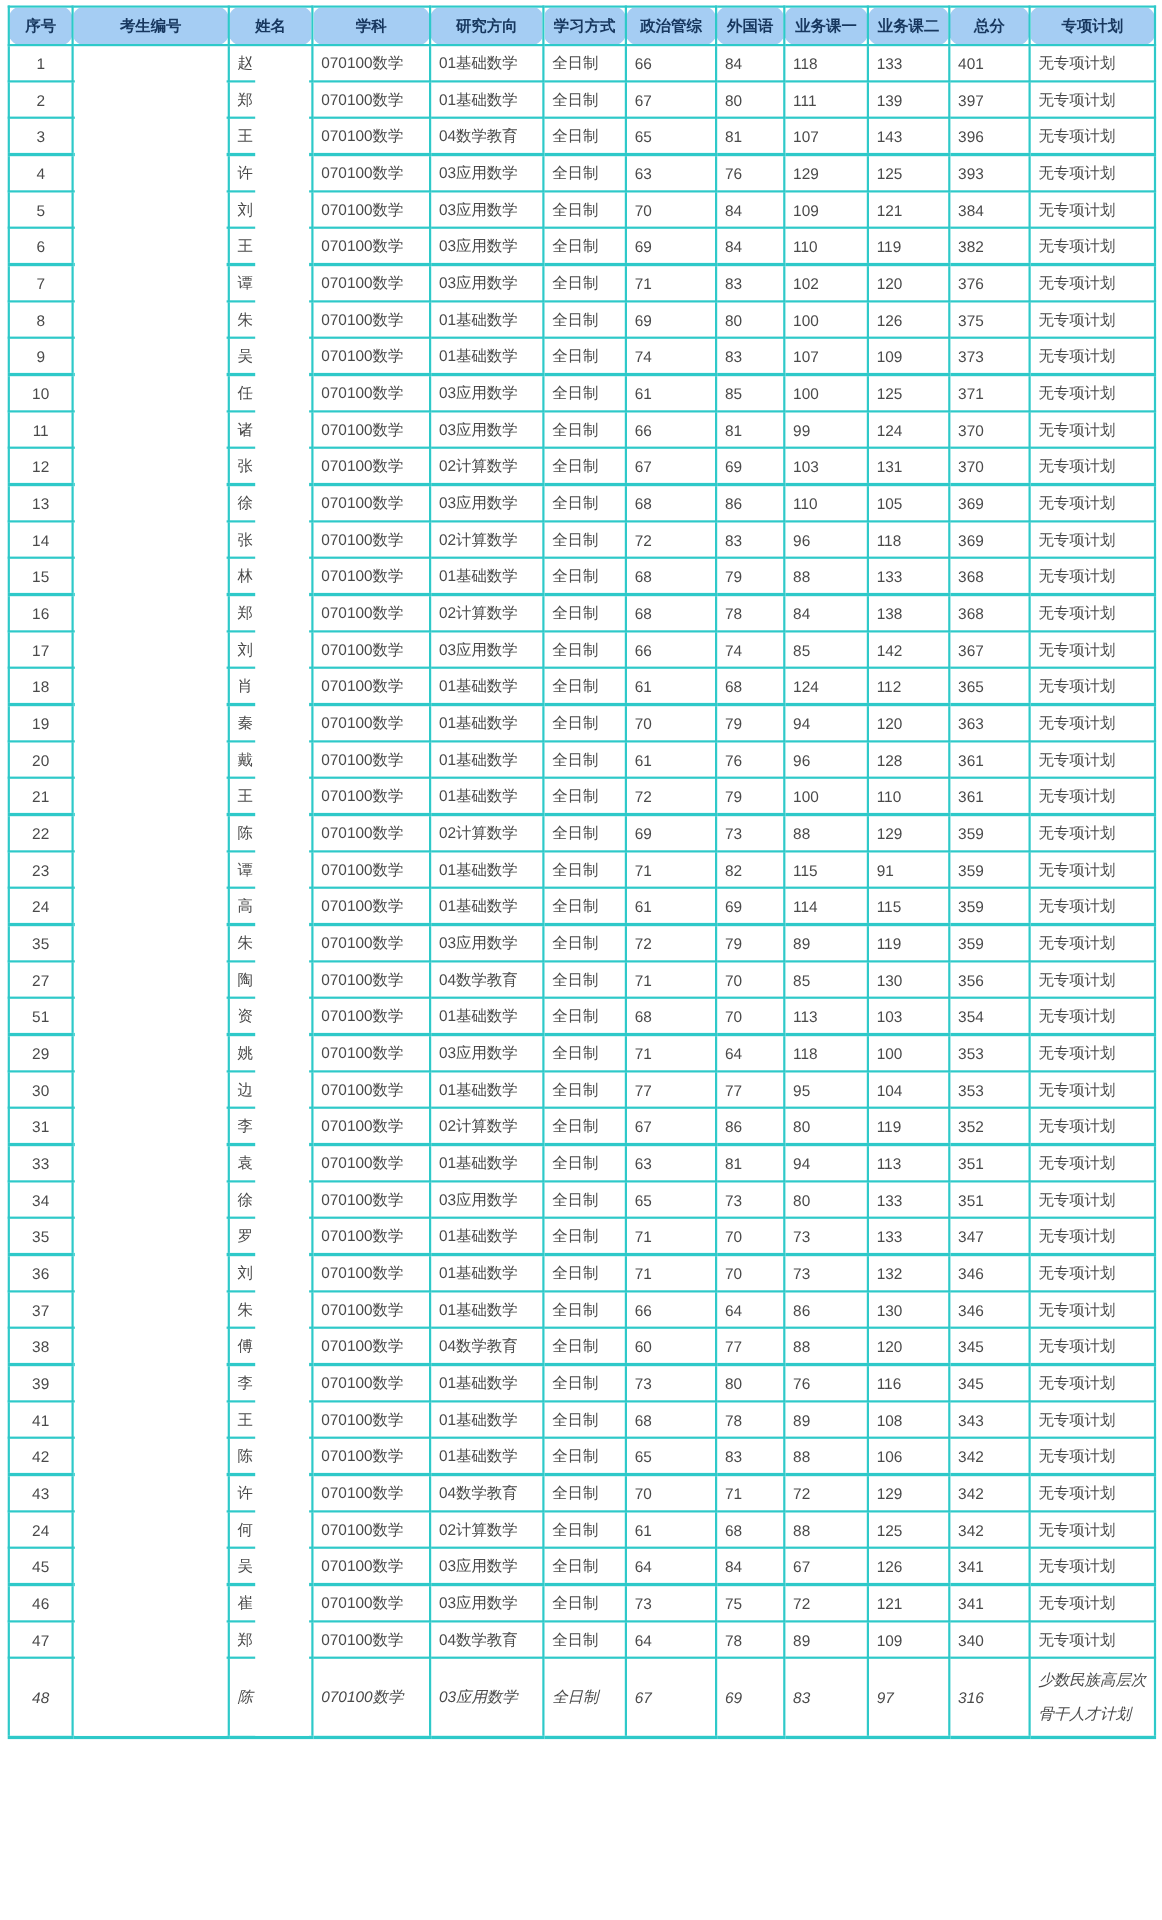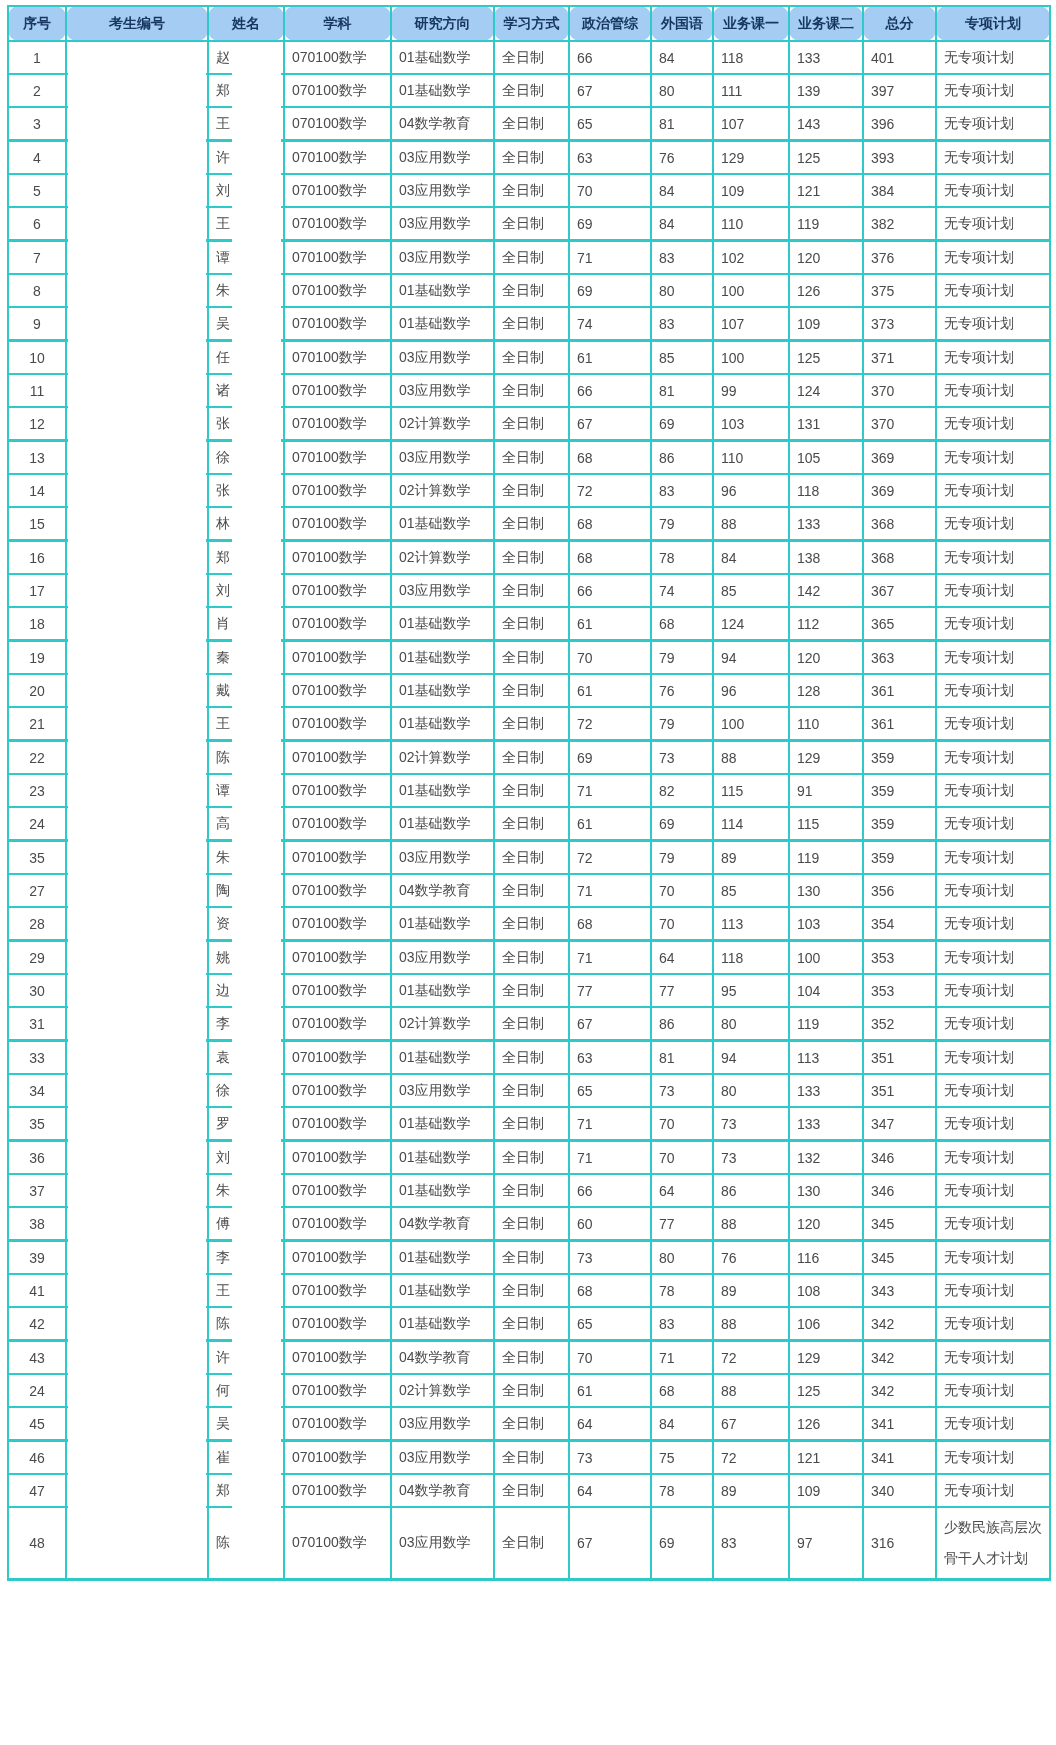--- a/index.html
+++ b/index.html
@@ -44,20 +44,21 @@
   table.results td.center {
     text-align: center;
     padding: 0;
   }
   
   table.results tbody tr:nth-child(3n) td {
     border-bottom-width: 3px;
   }
   table.results tr.tall td {
     height: 70px;
+    font-style: italic;
   }
   table.results td.wrap {
     white-space: normal;
     line-height: 2.2;
     padding-right: 4px;
   }
   .redact {
     position: absolute;
     background: #ffffff;
     z-index: 5;
@@ -467,21 +468,21 @@
           <td>04数学教育</td>
           <td>全日制</td>
           <td>71</td>
           <td>70</td>
           <td>85</td>
           <td>130</td>
           <td>356</td>
           <td>无专项计划</td>
         </tr>
         <tr>
-          <td class="center">28</td>
+          <td class="center">51</td>
           <td></td>
           <td>资</td>
           <td>070100数学</td>
           <td>01基础数学</td>
           <td>全日制</td>
           <td>68</td>
           <td>70</td>
           <td>113</td>
           <td>103</td>
           <td>354</td>

